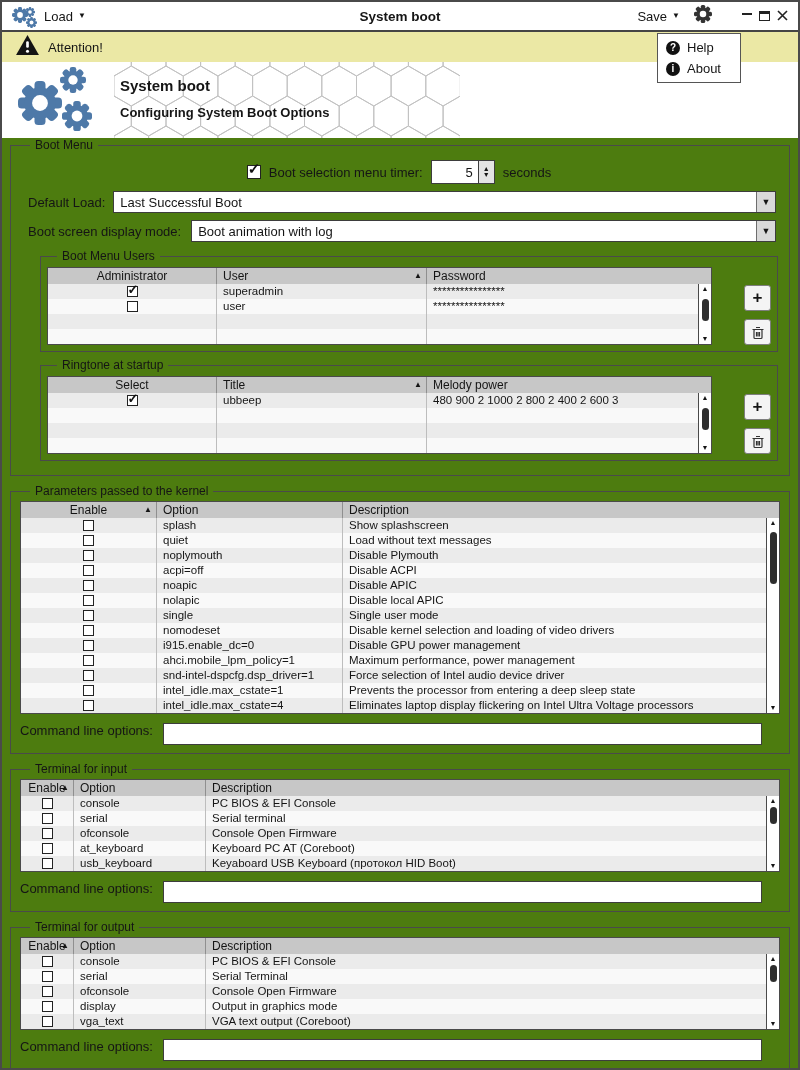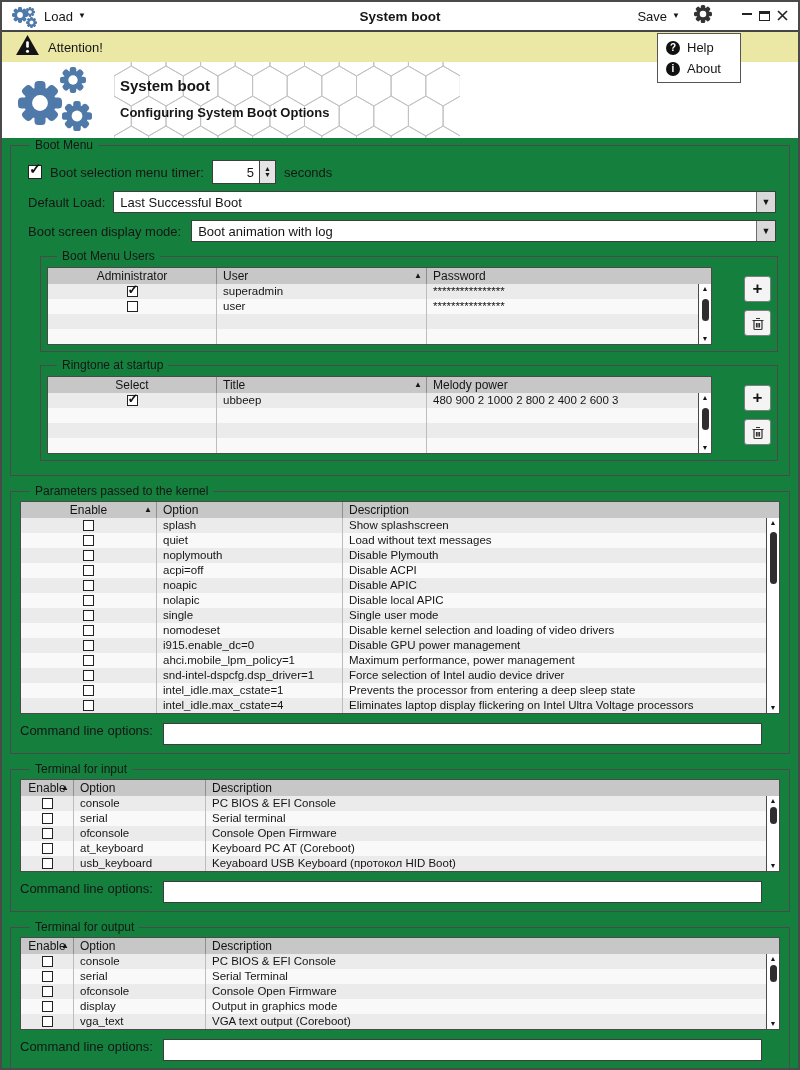--- a/index.html
+++ b/index.html
@@ -1,17 +1,17 @@
 <!DOCTYPE html>
 <html><head>
 <meta charset="utf-8">
 <style>
   * { box-sizing: border-box; margin: 0; padding: 0; }
   body { background:#888; font-family:"Liberation Sans", sans-serif; color:#151515; }
-  .window { position:relative; width:800px; height:1070px; background:#15803d;
+  .window { position:relative; width:800px; height:1070px; background:#4d7c0f;
             border:2px solid #4a4a4a; overflow:hidden; margin:0 auto; }
 
   
   .titlebar { height:30px; display:flex; align-items:center; padding:0 10px;
               border-bottom:2px solid #454545; position:relative; background:#fff; }
   .tb-left { display:flex; align-items:center; gap:8px; }
   .menu-label { font-size:13px; display:flex; align-items:center; gap:5px; cursor:default; }
   .caret { font-size:8px; line-height:1; }
   .tb-title { position:absolute; left:0; right:0; text-align:center; font-weight:bold; font-size:13.5px; pointer-events:none; }
   .tb-right { margin-left:auto; display:flex; align-items:center; gap:14px; }
@@ -39,36 +39,36 @@
   .applogo .g3 { position:absolute; left:44px; top:34px; }
   .apptitle { position:absolute; left:118px; top:15px; font-size:15px; font-weight:bold; z-index:1; }
   .appsub   { position:absolute; left:118px; top:43px; font-size:13px; font-weight:bold; z-index:1; }
 
   
   fieldset { border:1px solid #4a4a4a; margin:0 8px 8px 8px; padding:3px 9px 8px 9px; }
   legend { font-size:12px; margin-left:10px; padding:0 5px; }
   fieldset.inner { margin:2px 2px 6px 20px; padding:4px 6px 6px 6px; }
 
   
-  .frow { display:flex; align-items:center; margin:5px 2px 7px 8px; font-size:13px; }
+  .frow { display:flex; align-items:center; margin:5px 2px 7px 8px; font-size:13px;justify-content:center; }
   .cb { width:14px; height:14px; border:1.6px solid #222; background:#fff; display:inline-block;
         position:relative; flex:0 0 14px; }
   .cb.checked::after { content:"✓"; position:absolute; left:0px; top:-6px; font-size:15px; font-weight:bold; color:#111; }
   .lbl { margin:0 8px; }
   .spinner { display:flex; height:24px; border:1px solid #3d3d3d; background:#fff; width:64px; }
   .spin-val { flex:1; font-size:13px; text-align:right; padding:4px 5px 0 0; }
   .spin-btns { width:16px; border-left:1px solid #3d3d3d; background:#e4e4e4; display:flex;
                flex-direction:column; align-items:center; justify-content:center; font-size:7px; line-height:6px; }
   .combo { flex:1; height:22px; border:1px solid #3d3d3d; background:#fff; display:flex; align-items:center; margin-right:2px;gap:12px; }
   .combo .cval { flex:1; font-size:13px; padding-left:6px; white-space:nowrap; overflow:hidden; }
   .combo .cbtn { width:19px; height:100%; background:#d9d9d9; border-left:1px solid #6e6e6e;
                  display:flex; align-items:center; justify-content:center; font-size:9px; }
 
   
-  .tblwrap { display:flex; align-items:center;gap:23px; }
+  .tblwrap { display:flex; align-items:flex-end;gap:23px; }
   .tbl { position:relative; flex:1; border:1px solid #4a4a4a; background:#fff; overflow:hidden; }
   .trow { display:grid; grid-template-columns:var(--cols); height:15px; }
   .trow.thead { background:#c7c7c7; height:16px; }
   .tbody .trow:nth-child(odd) { background:#ebebeb; }
   .tbody .trow:nth-child(even) { background:#f9f9f9; }
   .th { position:relative; font-size:12px; line-height:16px; padding-left:6px; border-left:1px solid #8f8f8f; overflow:hidden; white-space:nowrap; }
   .th:first-child { border-left:none; }
   .th.center { text-align:center; padding-left:0; }
   .sort { position:absolute; right:4px; top:0; font-size:8px; }
   .td { font-size:11.5px; line-height:15px; padding-left:6px; border-left:1px solid #bdbdbd;

